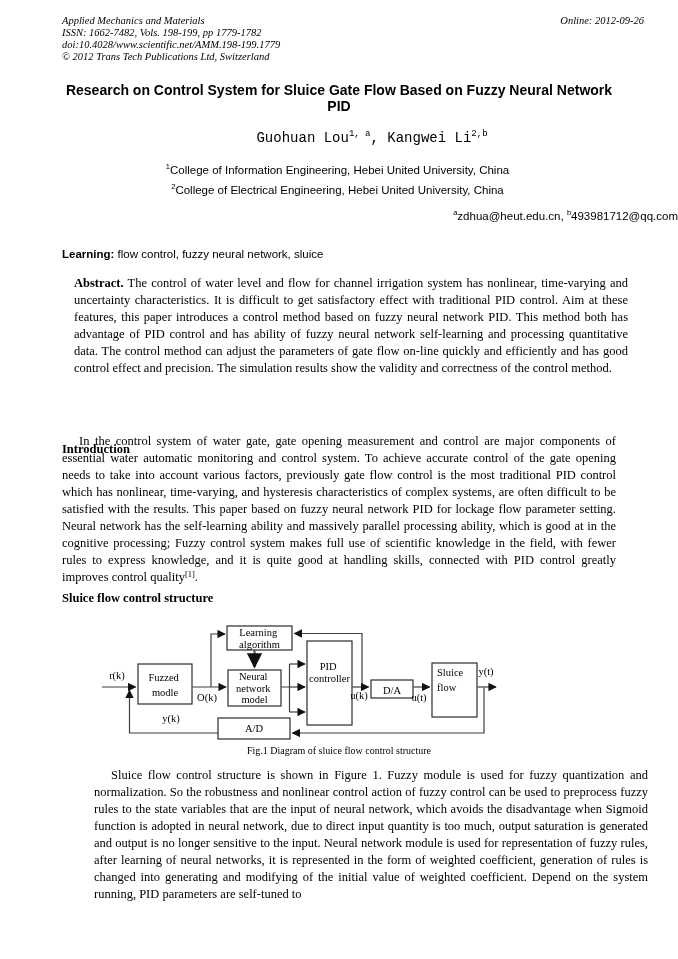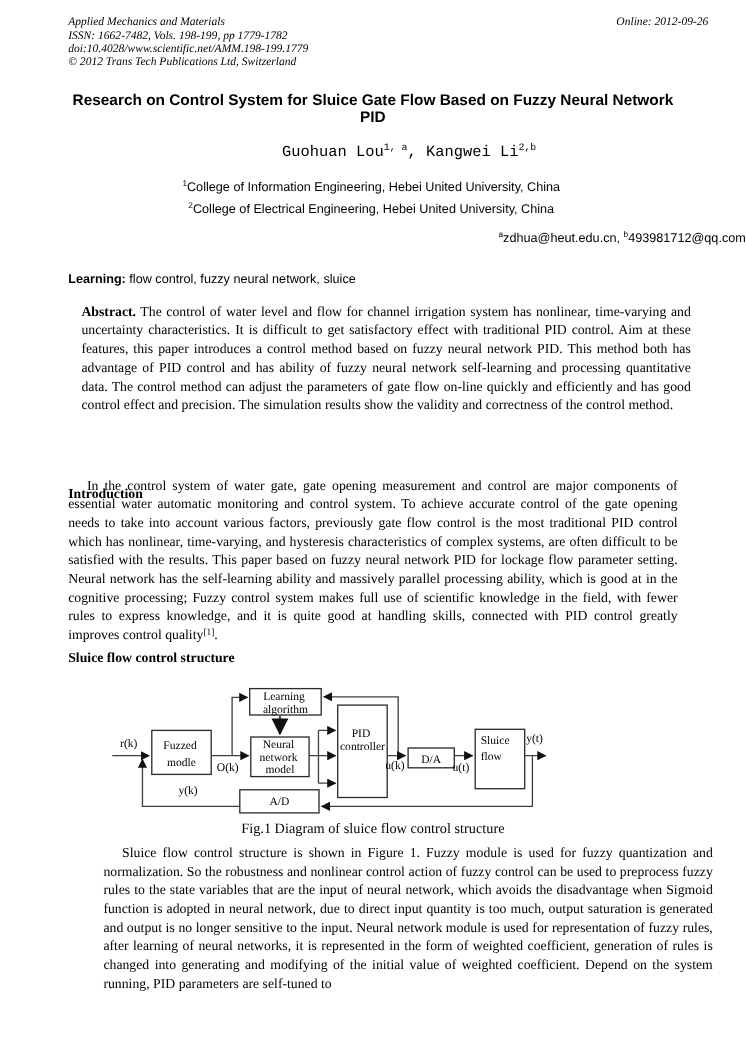--- a/index.html
+++ b/index.html
@@ -36,21 +36,21 @@
   .abstract{top:275px;left:62px;width:554px;margin-left:12px;}
   .h-serif{font-weight:bold;font-size:12.5px;}
   .intro-h{top:414px;left:62px;margin-top:28px;}
   .intro-p{top:433px;left:62px;width:554px;text-indent:17px;}
   .cite{font-size:8.5px;position:relative;top:-4.5px;}
   .struct-h{top:591px;left:62px;}
   .para2{top:767px;left:62px;width:554px;text-indent:17px;margin-left:32px;}
 
   
   .fig{top:618px;left:90px;width:420px;height:126px;}
-  .fig-caption{top:745px;left:0;width:678px;text-align:center;font-size:13px;}
+  .fig-caption{top:745px;left:0;width:678px;text-align:center;font-size:10px;}
   .fig rect{fill:none;stroke:#2b2b2b;stroke-width:1.2;}
   .wire{fill:none;stroke:#3f3f3f;stroke-width:1.2;}
   .wire-thick{fill:none;stroke:#5a5a5a;stroke-width:2.2;}
   .fig text{font-family:"Liberation Serif",serif;font-size:10.5px;fill:#000;}
 </style>
 </head>
 <body>
 
 <div class="page">
 

